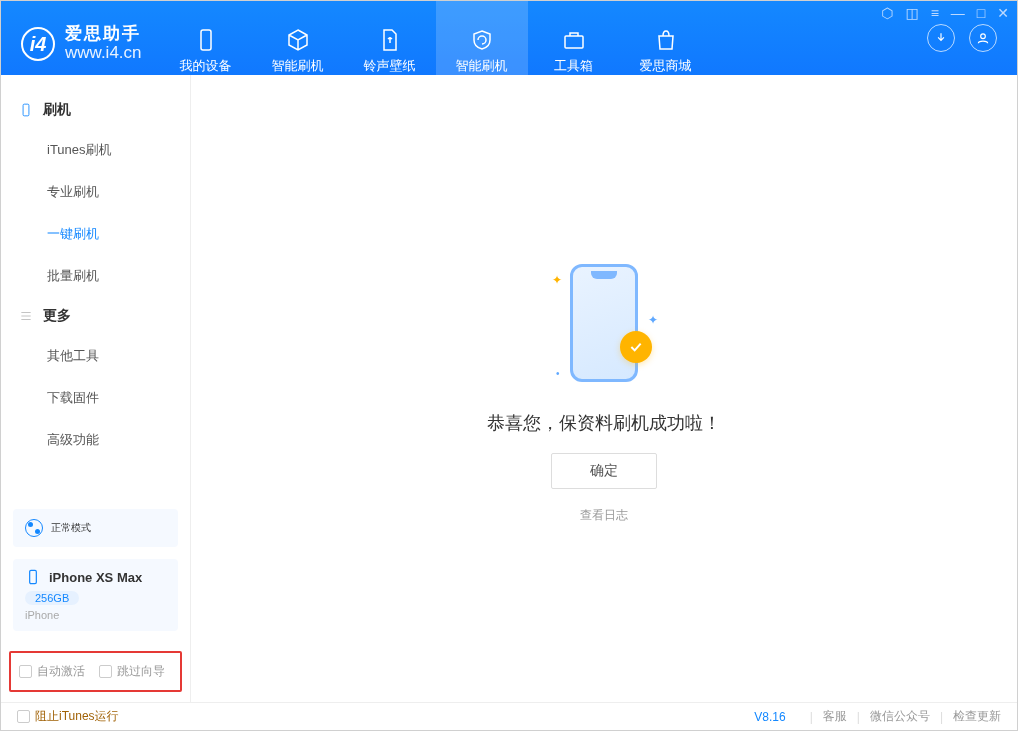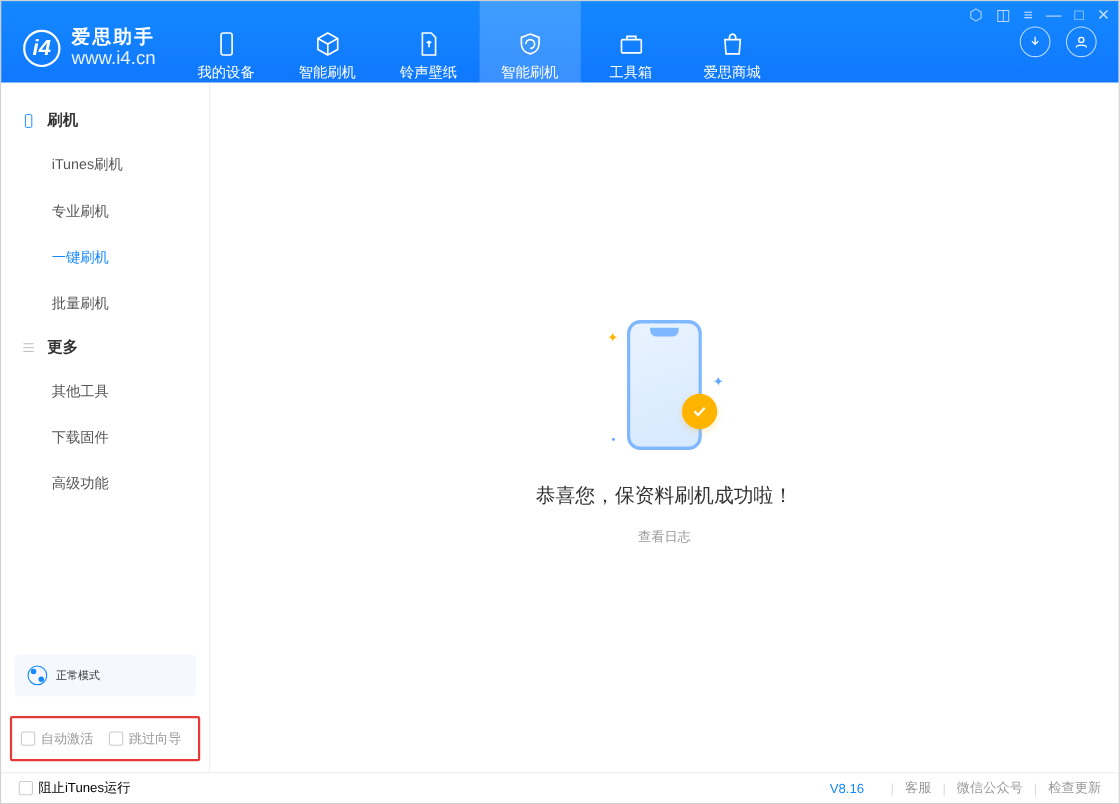--- a/index.html
+++ b/index.html
@@ -63,21 +63,21 @@
 .s1 { top: 20px; left: 18px; color: #ffb400; }
 .s2 { top: 60px; right: 16px; color: #5fa8ff; }
 .s3 { bottom: 14px; left: 22px; color: #5fa8ff; font-size: 10px; }
 
 .success-text { font-size: 18px; color: #333; }
 .confirm-btn { padding: 8px 38px; border: 1px solid #ddd; background: #fff; font-size: 14px; color: #555; cursor: pointer; border-radius: 2px; }
 .log-link { font-size: 12px; color: #999; cursor: pointer; }
 
 
 .footer { height: 28px; border-top: 1px solid #eee; display: flex; align-items: center; padding: 0 16px; font-size: 12px; color: #999; }
-.footer .chk-wrap { color: #000000; }
+.footer .chk-wrap { color: #a16207; }
 .footer-right { margin-left: auto; display: flex; align-items: center; gap: 10px; }
 .footer-right .divider { color: #ddd; }
 .footer-link { cursor: pointer; }
 .version { color: #1488ff; margin-right: 14px; }
 </style>
 </head>
 <body>
 
 <div class="header">
   <div class="logo-area">
@@ -192,20 +192,30 @@
       <div class="side-item">其他工具</div>
       <div class="side-item">下载固件</div>
       <div class="side-item">高级功能</div>
     </div>
 
     <div class="mode-box">
       <span class="mode-icon"></span>
       <span>正常模式</span>
     </div>
 
+    <div class="device-box">
+      <div class="device-row1">
+        <svg viewBox="0 0 24 24">
+            <rect x="7" y="2" width="10" height="20" rx="2" fill="none" stroke="#1488ff" stroke-width="1.8"></rect>
+          </svg>
+        <span>iPhone XS Max</span>
+      </div>
+      <span class="device-cap">256GB</span>
+      <div class="device-type">iPhone</div>
+    </div>
 
     <div class="options-box">
       <label class="chk-wrap">
         <span class="chk-box"></span>
         <span>自动激活</span>
       </label>
       <label class="chk-wrap">
         <span class="chk-box"></span>
         <span>跳过向导</span>
       </label>
@@ -218,20 +228,21 @@
       <span class="sparkle s2">✦</span>
       <span class="sparkle s3">•</span>
       <div class="phone-shape"></div>
       <div class="check-badge">
           <svg viewBox="0 0 24 24">
             <path d="M5 12 L10 17 L19 7"></path>
           </svg>
         </div>
     </div>
     <div class="success-text">恭喜您，保资料刷机成功啦！</div>
+    <button class="confirm-btn">确定</button>
     <a class="log-link">查看日志</a>
   </div>
 </div>
 
 <div class="footer">
   <label class="chk-wrap">
     <span class="chk-box"></span>
     <span>阻止iTunes运行</span>
   </label>
   <div class="footer-right">

